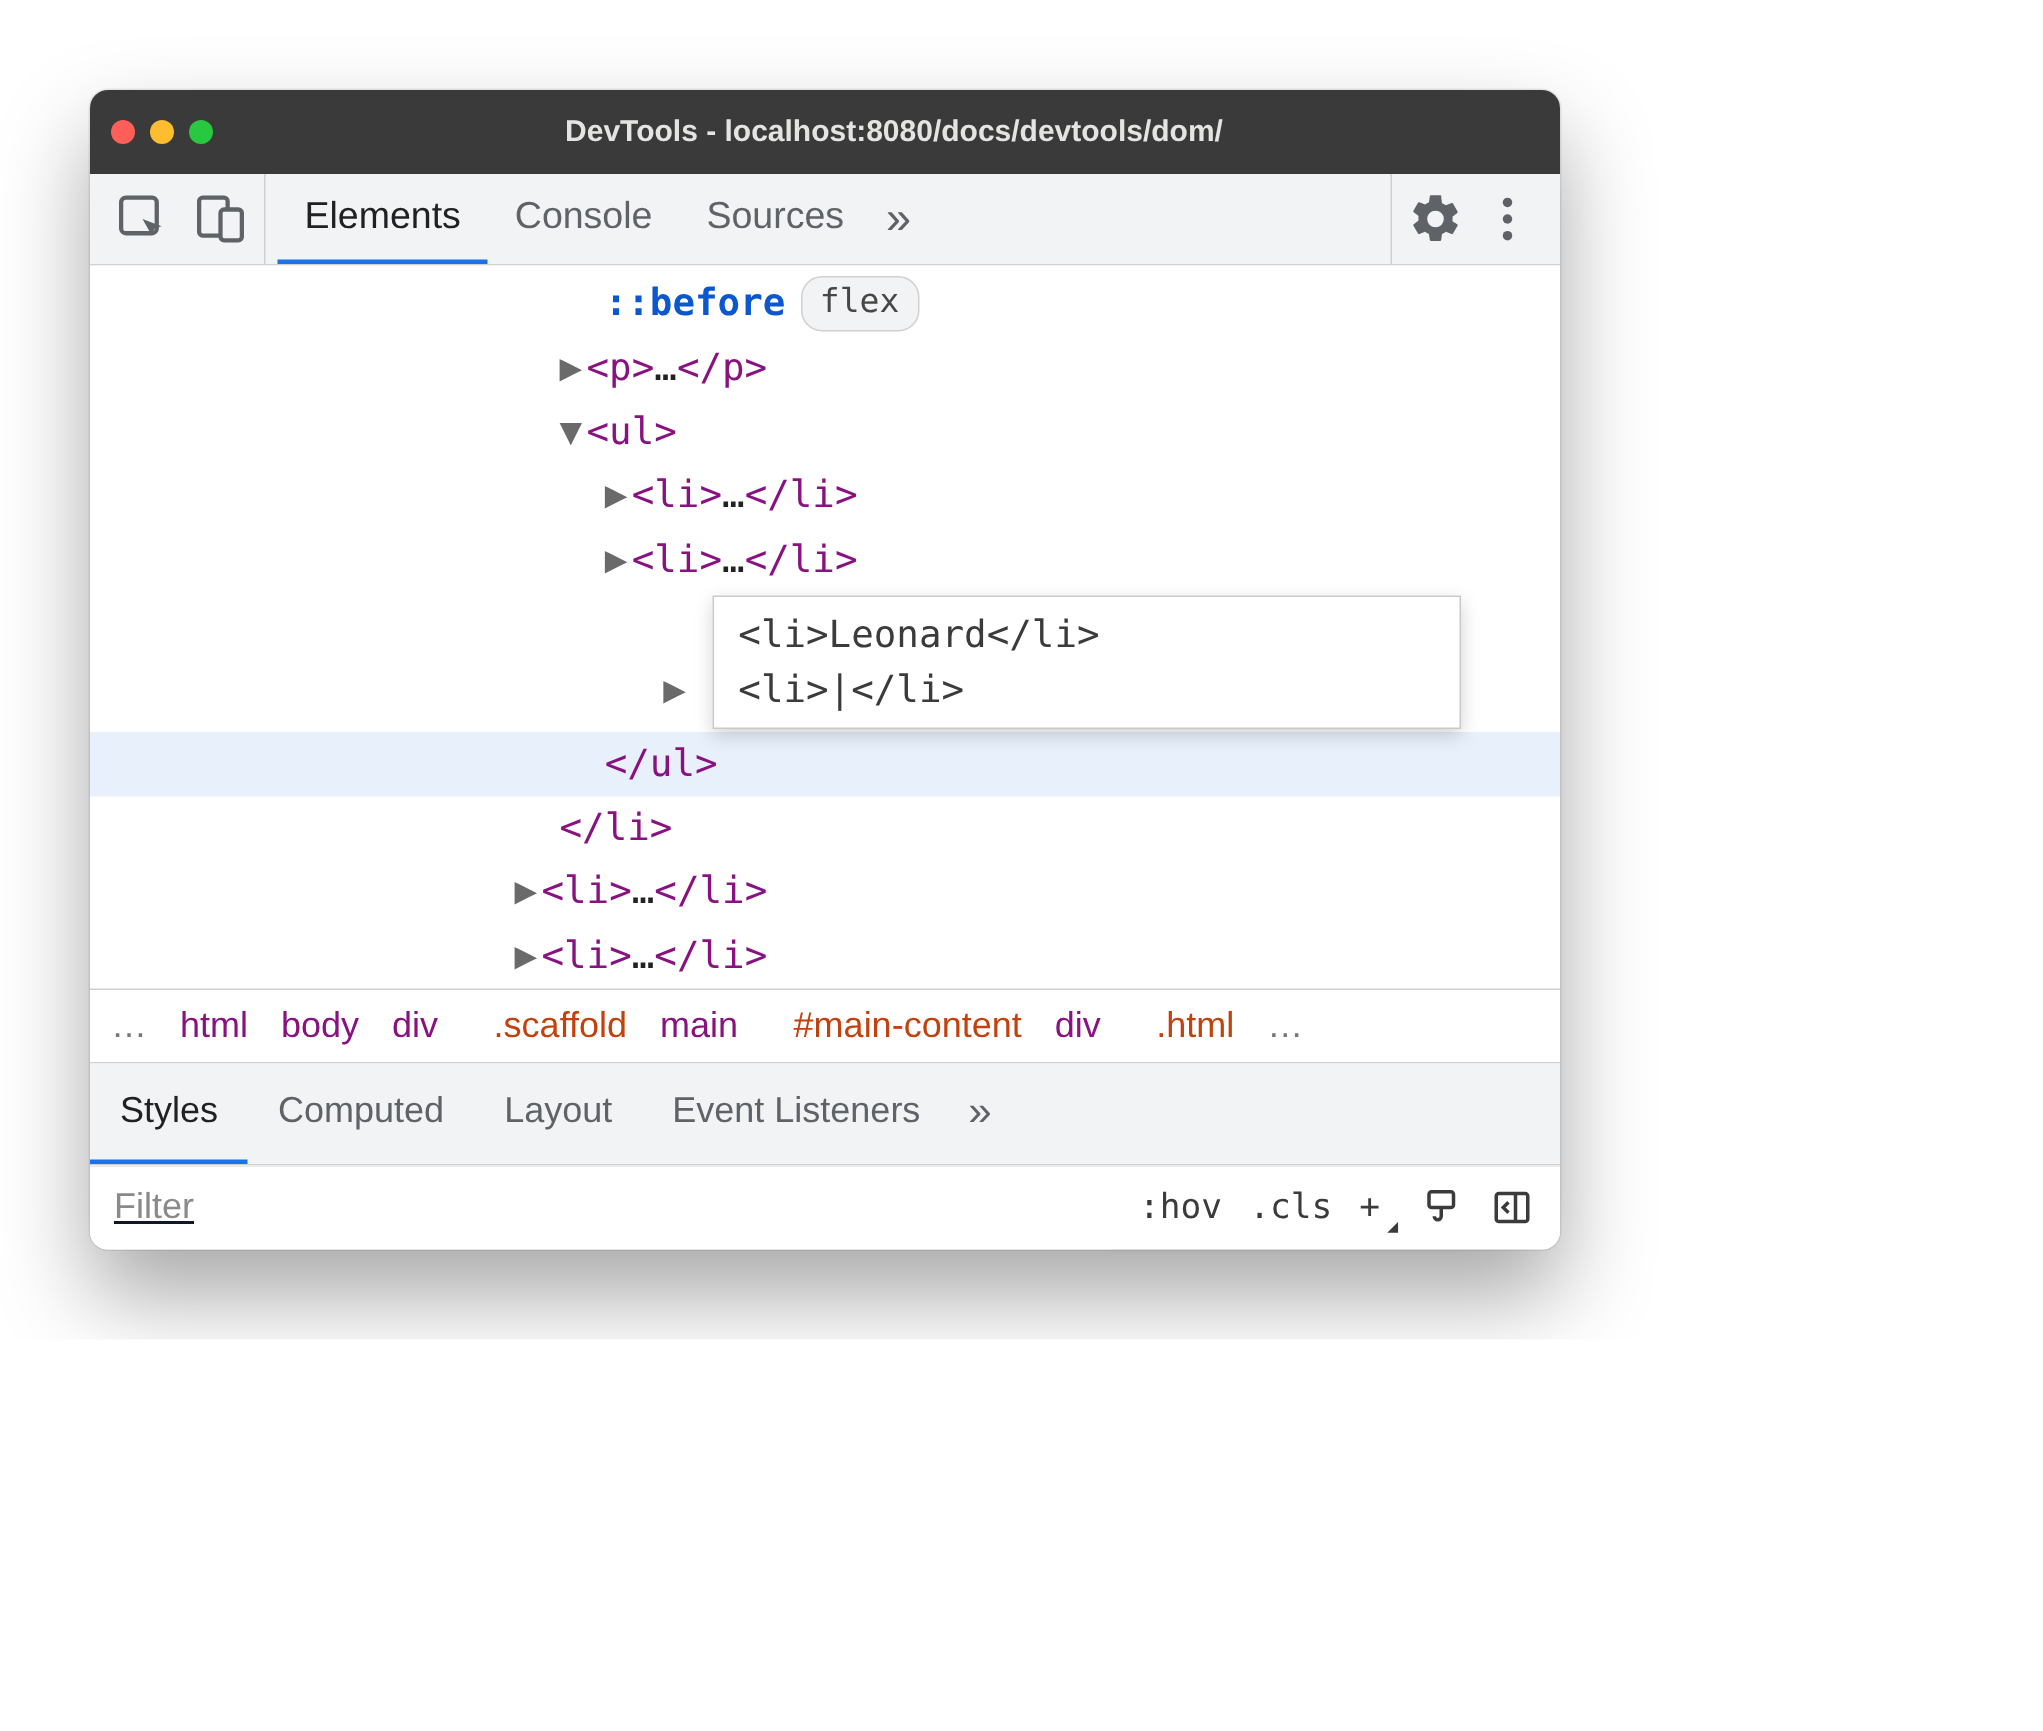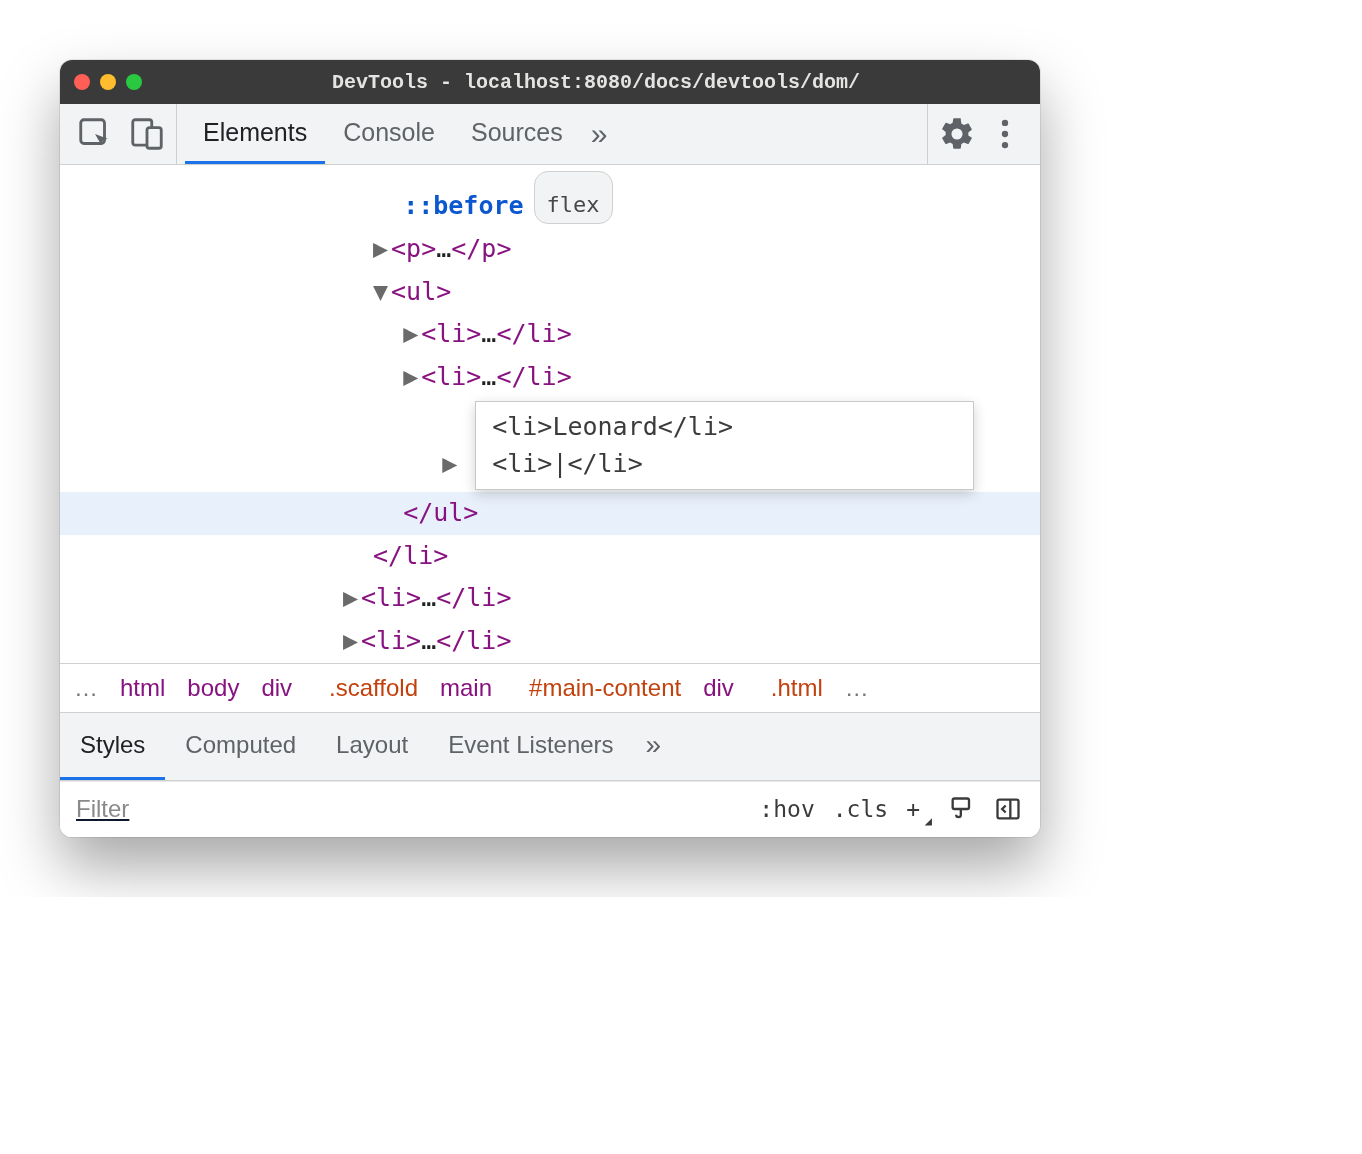--- a/index.html
+++ b/index.html
@@ -16,24 +16,23 @@
     overflow: hidden;
     box-shadow: 0 30px 60px rgba(0,0,0,0.35), 0 0 0 1px rgba(0,0,0,0.08);
     background: #fff;
   }
   
   .titlebar {
     background: #3a3a3a;
     color: #d9d9d7;
     display: flex;
     align-items: center;
-    height: 44px;
+    height: 56px;
     padding: 0 14px;
     gap: 10px;
-    font-family: Liberation Mono, monospace;
   }
   .traffic { display:flex; gap:10px; margin-right: 14px; }
   .tl { width:16px; height:16px; border-radius:50%; }
   .tl.red { background:#ff5f57; }
   .tl.yellow { background:#febc2e; }
   .tl.green { background:#28c840; }
   .title { flex:1; text-align:center; font-size:20px; font-weight:600; color:#e4e4e2; }
 
   
   .toolbar {
@@ -67,21 +66,21 @@
   .row.highlight { background:#e8f0fb; }
   .arrow { color:#6a6a6a; display:inline-block; width:18px; }
   .tag { color:#881280; }
   .pseudo { color:#0b57d0; font-weight:600; }
   .ellips { color:#222; }
   .badge {
     display:inline-block;
     background:#f1f3f4;
     border:1px solid #d0d0d0;
     border-radius: 14px;
-    padding: 16px 12px 1px 12px;
+    padding: 0px 12px 1px 12px;
     margin-left:10px;
     font-size:22px;
     color:#474747;
     font-family: ui-monospace, Menlo, Consolas, monospace;
     vertical-align: 2px;
   }
   .editbox-wrap { padding-left: 12px; margin-left: 39px; }
   .editbox {
     display:inline-block;
     background:#fff;

